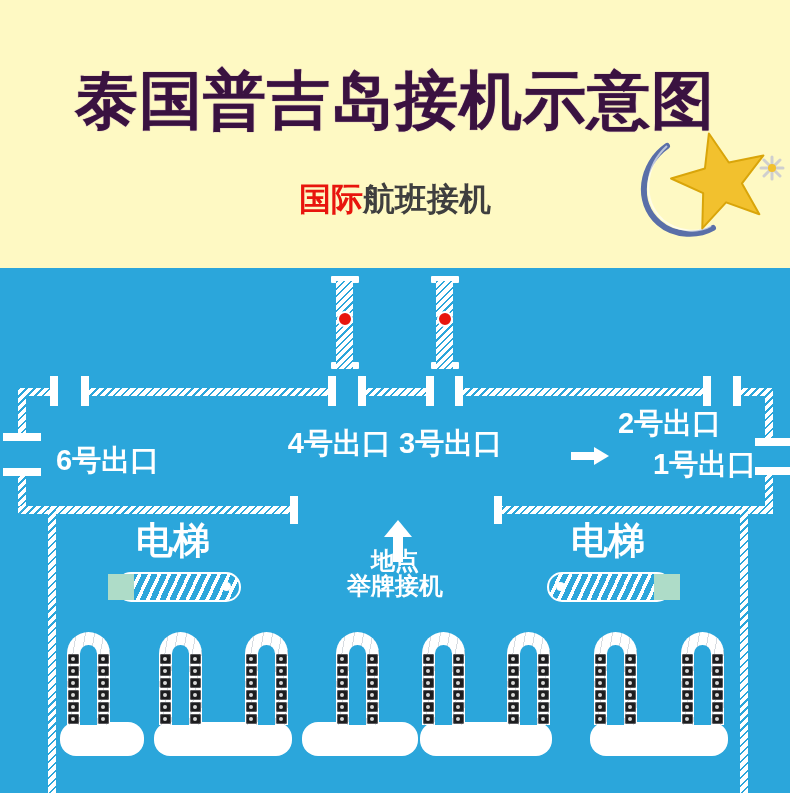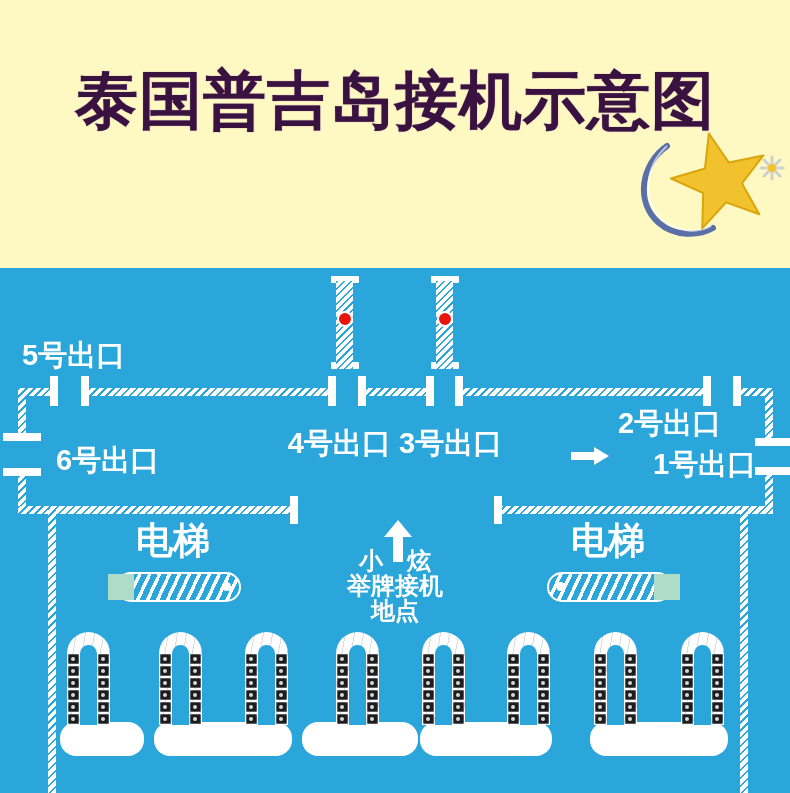--- a/index.html
+++ b/index.html
@@ -72,20 +72,21 @@
   .bag::after{content:"";position:absolute;left:3px;top:3px;width:4px;height:4px;
     border-radius:50%;background:#d8d8d8;}
 </style>
 </head>
 <body>
 
 <div class="page">
 
   <div class="title">泰国普吉岛接机示意图</div>
 
+  <div class="subtitle"><span class="hl">国际</span><span>航班接机</span></div>
 
   <svg class="logo" viewBox="0 0 157 112">
     <path d="M34,16 C8,34 2,72 26,93 C42,107 66,106 80,98" fill="none" stroke="#5A6FA8" stroke-width="6" stroke-linecap="round"></path>
     <path d="M34,16 C12,36 8,70 30,90 C46,103 66,103 78,96" fill="none" stroke="#ffffff" stroke-width="2" opacity="0.6"></path>
     <g transform="translate(88,52) rotate(-14)">
       <polygon points="0,-50 12.3,-17 47.6,-15.5 20,6.5 29.4,40.5 0,21 -29.4,40.5 -20,6.5 -47.6,-15.5 -12.3,-17" fill="#F2C12E" stroke="#D9A50A" stroke-width="2" stroke-linejoin="round"></polygon>
     </g>
     <g stroke="#cfcfcf" stroke-width="3" stroke-linecap="round">
       <line x1="128" y1="38" x2="150" y2="38"></line>
       <line x1="139" y1="27" x2="139" y2="49"></line>
@@ -99,23 +100,22 @@
 
     <div class="pcap" style="left:331px;top:8px;"></div>
     <div class="pcap" style="left:331px;top:94px;"></div>
     <div class="pcol" style="left:336px;top:13px;"></div>
     <div class="pcap" style="left:431px;top:8px;"></div>
     <div class="pcap" style="left:431px;top:94px;"></div>
     <div class="pcol" style="left:436px;top:13px;"></div>
     <div class="reddot" style="left:337px;top:43px;"></div>
     <div class="reddot" style="left:437px;top:43px;"></div>
     <div class="ptext">
-      <div>小　炫</div>
+      <div>地点</div>
       <div>举牌接机</div>
-      <div>地点</div>
     </div>
 
     <div class="hatch" style="left:18px;top:120px;width:32px;height:8px;"></div>
     <div class="hatch" style="left:89px;top:120px;width:239px;height:8px;"></div>
     <div class="hatch" style="left:366px;top:120px;width:60px;height:8px;"></div>
     <div class="hatch" style="left:463px;top:120px;width:240px;height:8px;"></div>
     <div class="hatch" style="left:741px;top:120px;width:32px;height:8px;"></div>
 
     <div class="solid" style="left:50px;top:108px;width:8px;height:30px;"></div>
     <div class="solid" style="left:81px;top:108px;width:8px;height:30px;"></div>
@@ -137,21 +137,20 @@
     <div class="solid" style="left:755px;top:199px;width:35px;height:8px;"></div>
 
     <div class="hatch" style="left:18px;top:238px;width:276px;height:8px;"></div>
     <div class="hatch" style="left:496px;top:238px;width:277px;height:8px;"></div>
     <div class="solid" style="left:290px;top:228px;width:8px;height:28px;"></div>
     <div class="solid" style="left:494px;top:228px;width:8px;height:28px;"></div>
 
     <div class="hatch" style="left:48px;top:240px;width:8px;height:285px;"></div>
     <div class="hatch" style="left:740px;top:240px;width:8px;height:285px;"></div>
 
-    <div class="label" style="left:22px;top:68px;">5号出口</div>
     <div class="label" style="left:56px;top:173px;">6号出口</div>
     <div class="label center" style="left:255px;top:156px;width:280px;">4号出口 3号出口</div>
     <div class="label" style="left:618px;top:136px;">2号出口</div>
     <div class="label" style="left:653px;top:177px;">1号出口</div>
 
     <div class="arrow-right" style="left:571px;top:179px;">
       <div class="bar"></div>
         <div class="head"></div>
     </div>
     <div class="arrow-up" style="left:384px;top:252px;">

